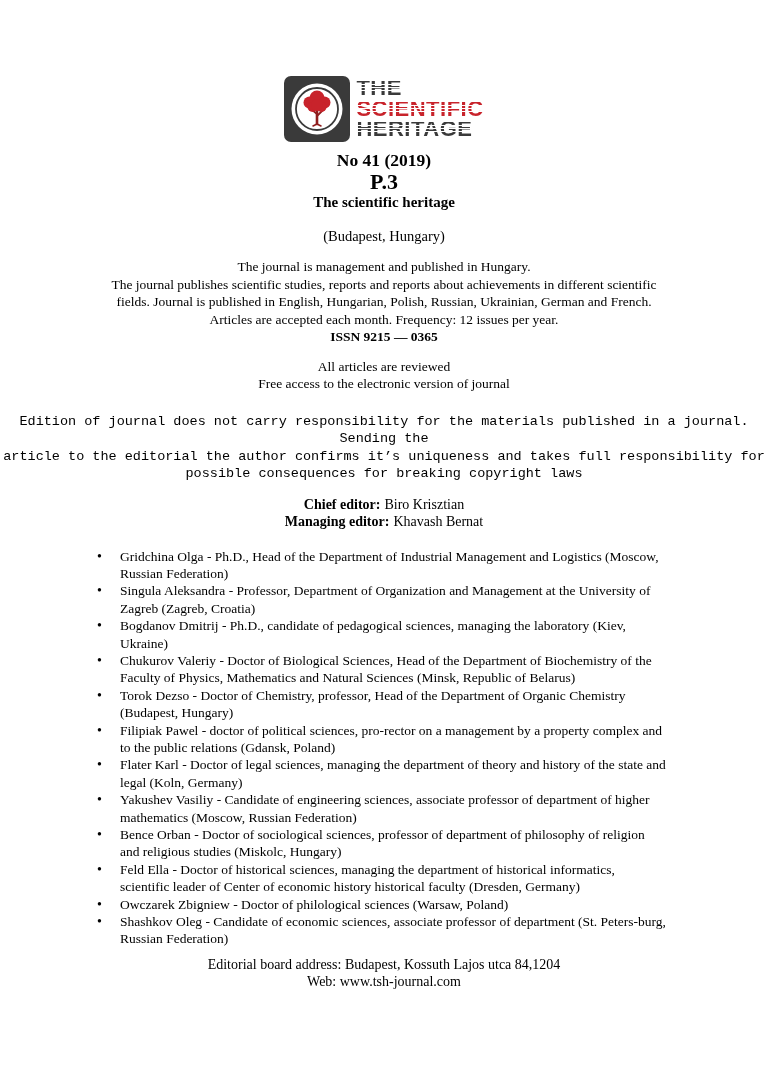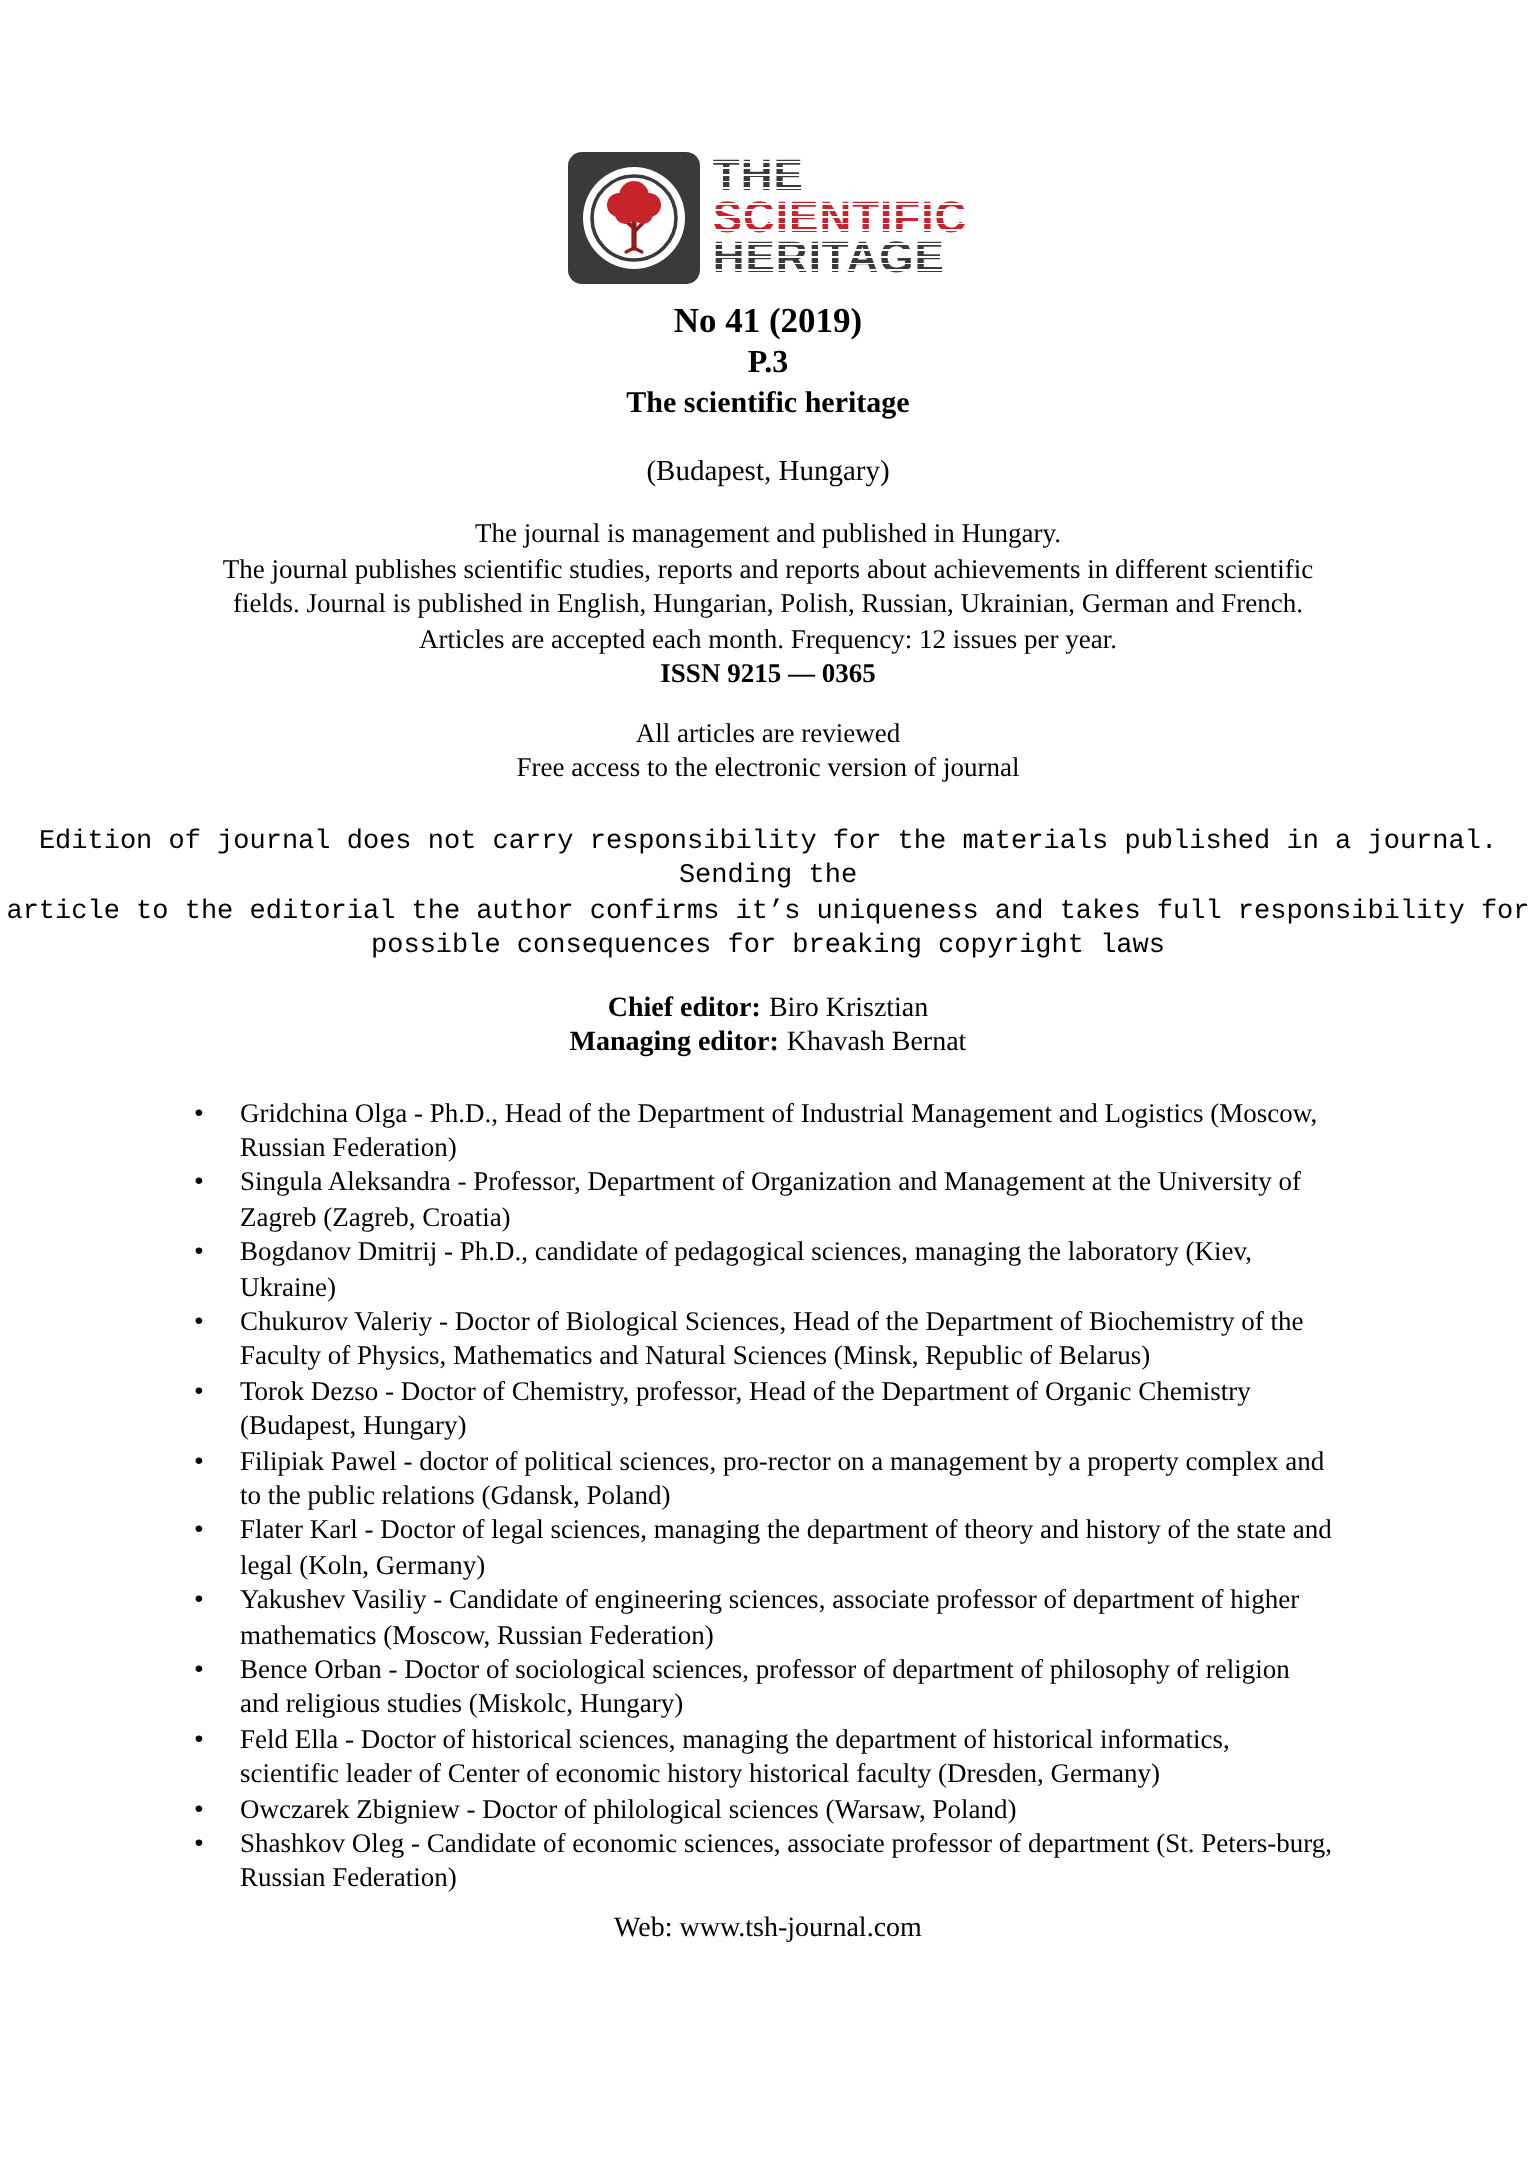--- a/index.html
+++ b/index.html
@@ -17,21 +17,21 @@
     .w-dark{background:repeating-linear-gradient(180deg,#3a3a3a 0 2.4px,#ffffff 2.4px 3.3px);
       -webkit-background-clip:text;background-clip:text;color:transparent;}
     .w-red{background:repeating-linear-gradient(180deg,#c8232b 0 2.4px,#ffffff 2.4px 3.3px);
       -webkit-background-clip:text;background-clip:text;color:transparent;}
   }
 
   
   .center{text-align:center;}
   .issue-block{margin-top:8px;}
   .issue{font-size:17.5px;font-weight:bold;line-height:21px;}
-  .part{font-size:16px;font-weight:bold;line-height:21px;}
+  .part{font-size:22px;font-weight:bold;line-height:21px;}
   .jtitle{font-size:15px;font-weight:bold;line-height:21px;}
   .location{margin-top:14px;font-size:14.5px;line-height:18px;}
 
   .body-line{font-size:13.5px;line-height:17.5px;}
   .intro{margin-top:13px;}
   .issn{font-weight:bold;}
   .access{margin-top:12px;}
   .disclaimer{margin-top:20px;font-family:Liberation Mono, monospace;}
   .editors{margin-top:13px;font-size:14px;}
   .editors .lbl{font-weight:bold;margin-right:4px;}
@@ -174,16 +174,17 @@
       </div>
 
       <div class="member">
         <span class="bullet"></span>
         <span>Shashkov Oleg - Candidate of economic sciences, associate professor of department (St. Peters-burg, Russian Federation)</span>
       </div>
     </div>
 
   <div class="center footer">
 
+      <div>Editorial board address: Budapest, Kossuth Lajos utca 84,1204</div>
       <div>Web: www.tsh-journal.com</div>
     </div>
 
 </div>
 
 </body></html>

